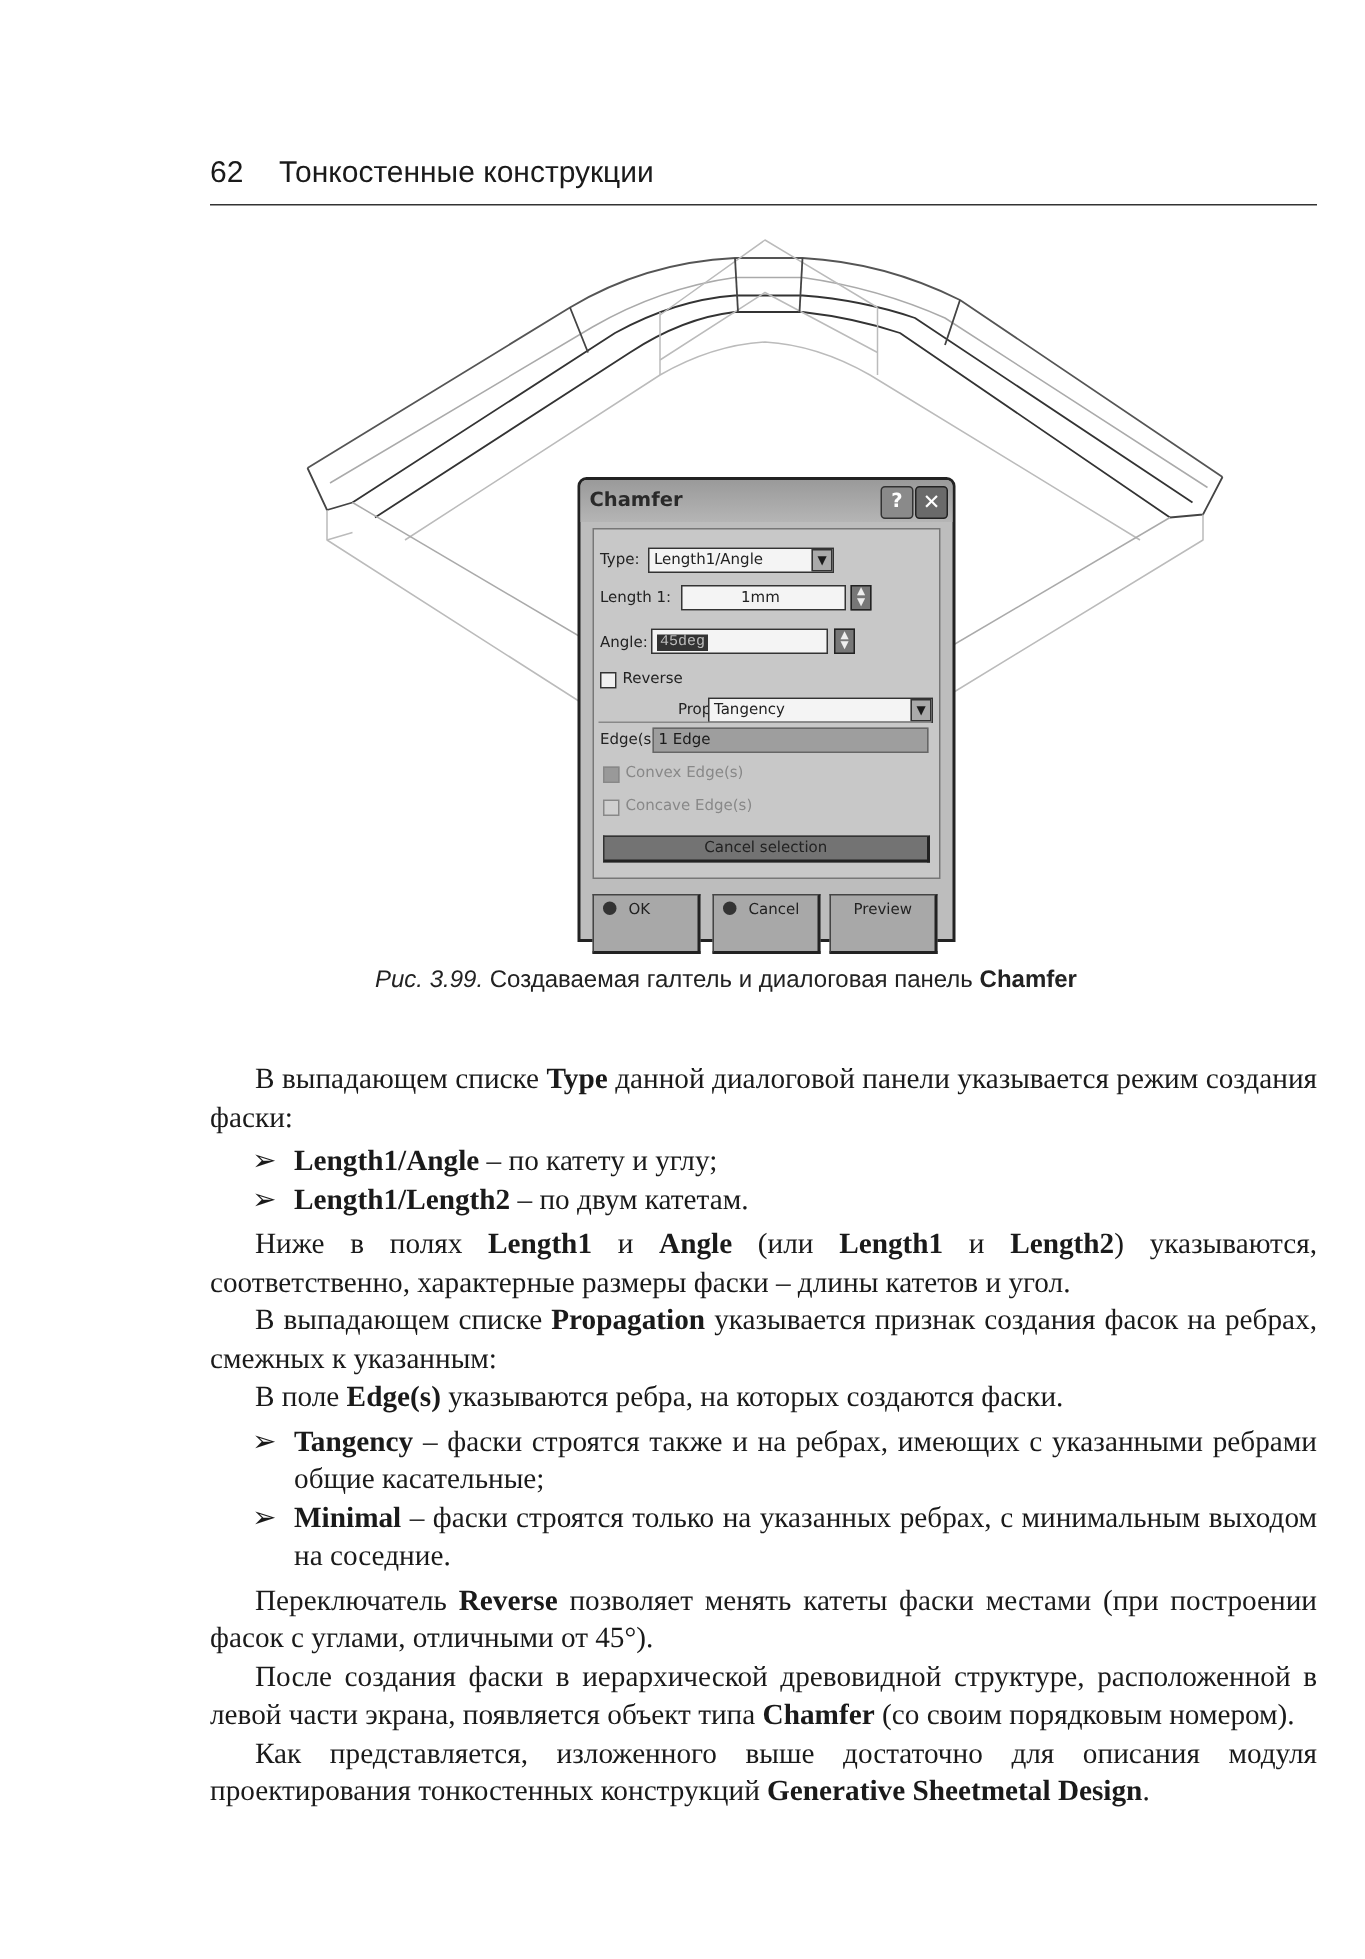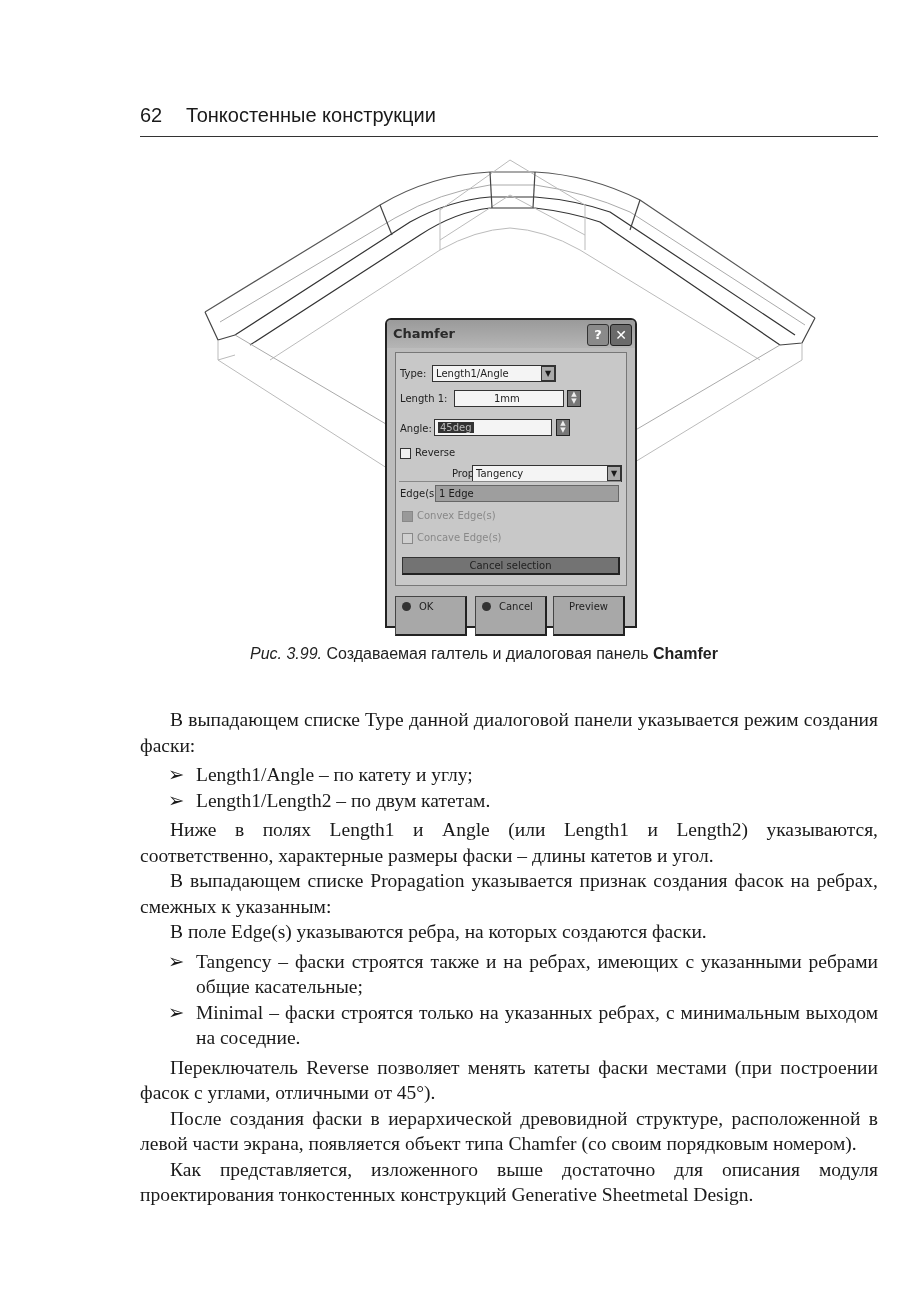--- a/index.html
+++ b/index.html
@@ -16,41 +16,41 @@
             border: 2px solid #222; border-radius: 6px 6px 0 0; box-sizing: border-box; font-family: "DejaVu Sans", sans-serif; }
   .dlg-titlebar { position: absolute; left: 0; top: 0; right: 0; height: 28px; background: linear-gradient(#9a9a9a, #b5b5b5); border-radius: 4px 4px 0 0; }
   .dlg-title { position: absolute; left: 6px; top: 6px; font-size: 13px; font-weight: bold; color: #2a2a2a; }
   .dlg-help { position: absolute; right: 26px; top: 4px; width: 20px; height: 20px; background: #8a8a8a; border: 1px solid #333; border-radius: 3px; font-size: 13px; font-weight: bold; color: #fff; text-align: center; line-height: 20px; }
   .dlg-close { position: absolute; right: 3px; top: 4px; width: 20px; height: 20px; background: #6a6a6a; border: 1px solid #222; border-radius: 3px; font-size: 14px; font-weight: bold; color: #fff; text-align: center; line-height: 20px; }
   .dlg-body { position: absolute; left: 8px; top: 32px; width: 230px; height: 232px; border: 1px solid #777; background: #c8c8c8; }
   .row-label { position: absolute; font-size: 10px; color: #222; }
   .field { position: absolute; height: 17px; background: #f4f4f4; border: 1px solid #333; box-sizing: border-box; font-size: 10px; line-height: 15px; padding-left: 3px; color: #222; }
   .drop-btn { position: absolute; width: 14px; height: 15px; background: #aaa; border: 1px solid #333; box-sizing: border-box; font-size: 8px; text-align: center; line-height: 13px; }
   .spin-btn { position: absolute; width: 14px; height: 17px; background: #777; border: 1px solid #222; box-sizing: border-box; font-size: 7px; color: #eee; text-align: center; line-height: 7px; }
-  .sel-text { background: #333; color: #bbb; padding: 0 2px; }
+  .sel-text { background: #333; color: #bbb; padding: 0 2px; font-family: Liberation Mono, monospace; }
   .checkbox { position: absolute; width: 11px; height: 11px; border: 1px solid #333; background: #f0f0f0; box-sizing: border-box; }
   .checkbox.disabled { border-color: #888; background: #d0d0d0; }
   .check-label { position: absolute; font-size: 10px; color: #222; }
   .check-label.disabled { color: #888; }
   .edges-group { position: absolute; left: 3px; top: 128px; width: 222px; height: 98px; border-top: 1px solid #888; }
   .edges-field { position: absolute; left: 36px; top: 3px; width: 184px; height: 17px; background: #9e9e9e; border: 1px solid #666; box-sizing: border-box; font-size: 10px; line-height: 15px; padding-left: 3px; }
   .cancel-sel { position: absolute; left: 3px; top: 75px; width: 218px; height: 18px; background: #737373; border: 1px solid #333; border-bottom: 2px solid #222; border-right: 2px solid #222; box-sizing: border-box; font-size: 10px; text-align: center; line-height: 15px; color: #222; }
   .dlg-btn { position: absolute; top: 276px; height: 40px; background: #a8a8a8; border: 1px solid #444; border-right: 2px solid #222; border-bottom: 2px solid #222; box-sizing: border-box; font-size: 10px; line-height: 19px; color: #222; }
   .btn-dot { display: inline-block; width: 9px; height: 9px; border-radius: 50%; background: #333; margin: 0 8px 0 6px; vertical-align: -1px; }
 
   .caption { position: absolute; left: 250px; top: 645px; width: 530px; text-align: left; font-family: "Liberation Sans", sans-serif; font-size: 16px; color: #222; }
   .caption .fig-num { font-style: italic; }
   .caption b { font-weight: bold; }
 
   .text-block { position: absolute; left: 140px; top: 707px; width: 738px; font-family: "Liberation Serif", serif; font-size: 19.5px; line-height: 25.5px; color: #1a1a1a; text-align: justify; }
   .para { margin: 0; text-indent: 30px; }
   .bullets { list-style: none; margin: 4px 0 4px 0; padding: 0; }
   .bullets li { position: relative; padding-left: 56px; margin: 0; }
   .bullets li .arrow { position: absolute; left: 28px; top: 0; }
-  b.term { font-weight: normal; }
+  b.term { font-weight: bold; }
 </style>
 </head>
 <body>
 
 <div class="page-header">
   <span class="page-num">62</span>
   <span class="running-title">Тонкостенные конструкции</span>
 </div>
 
 <div class="figure">

